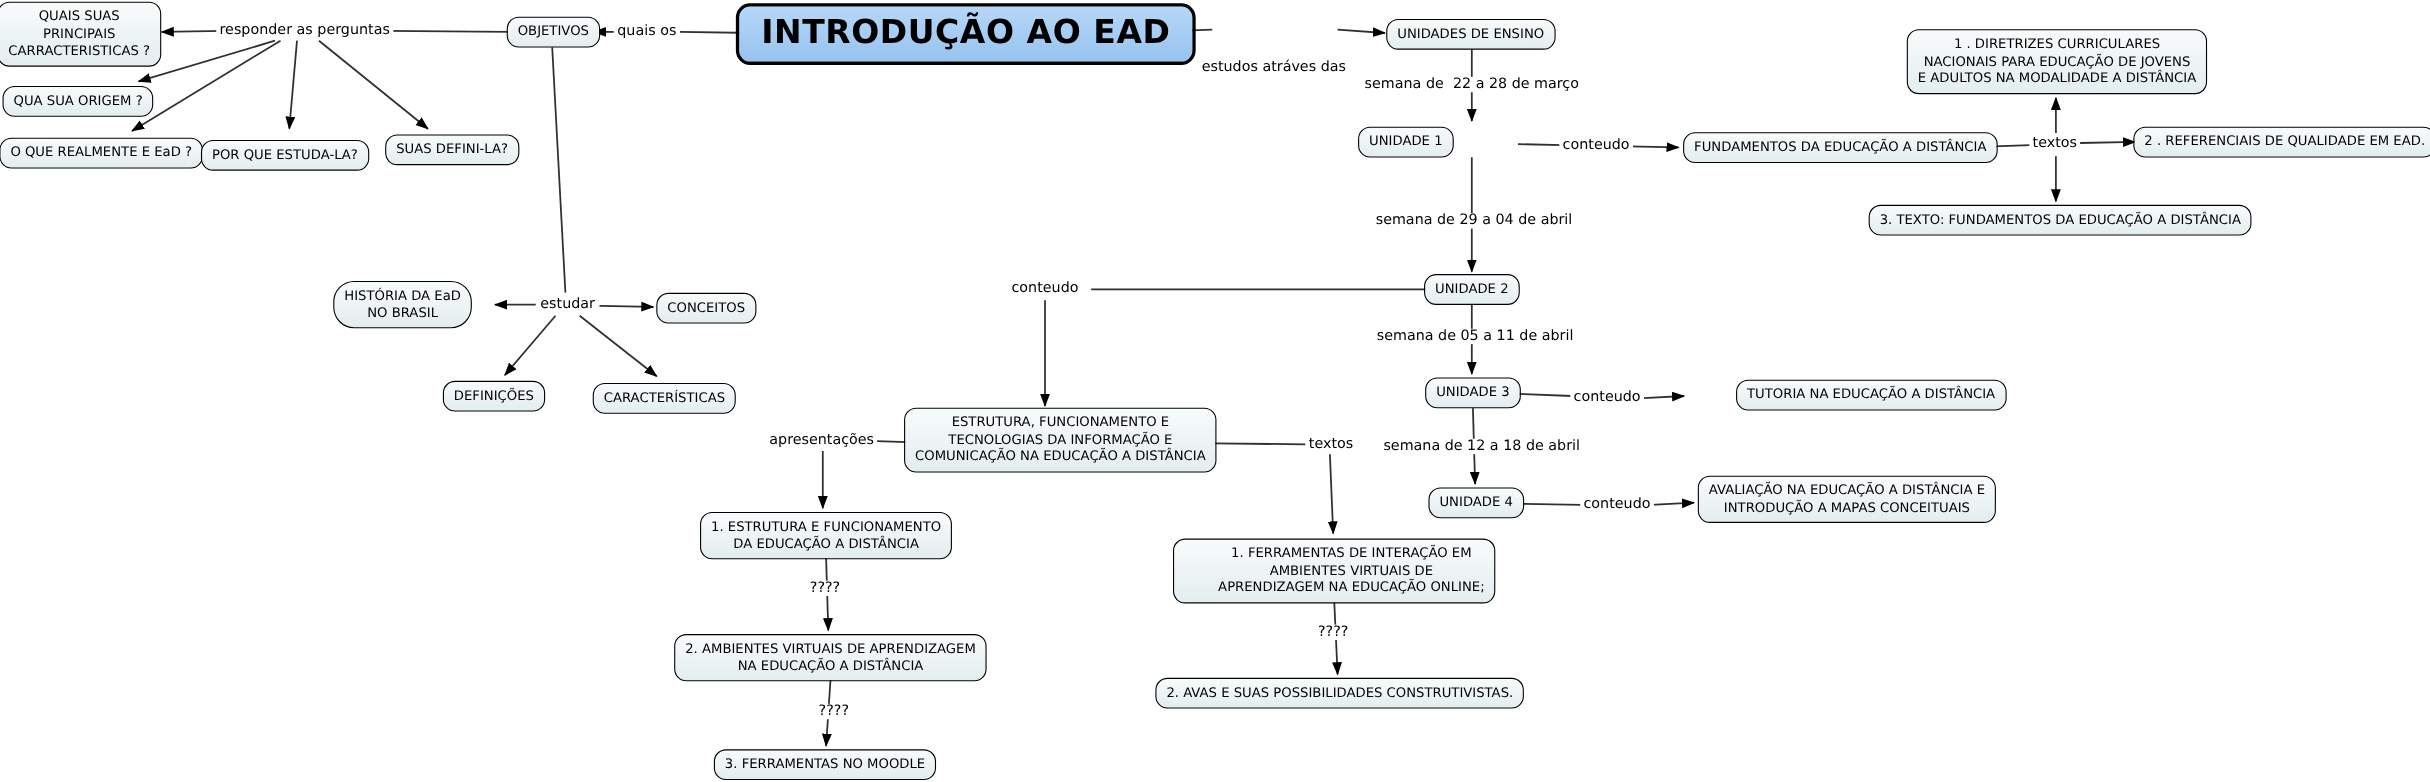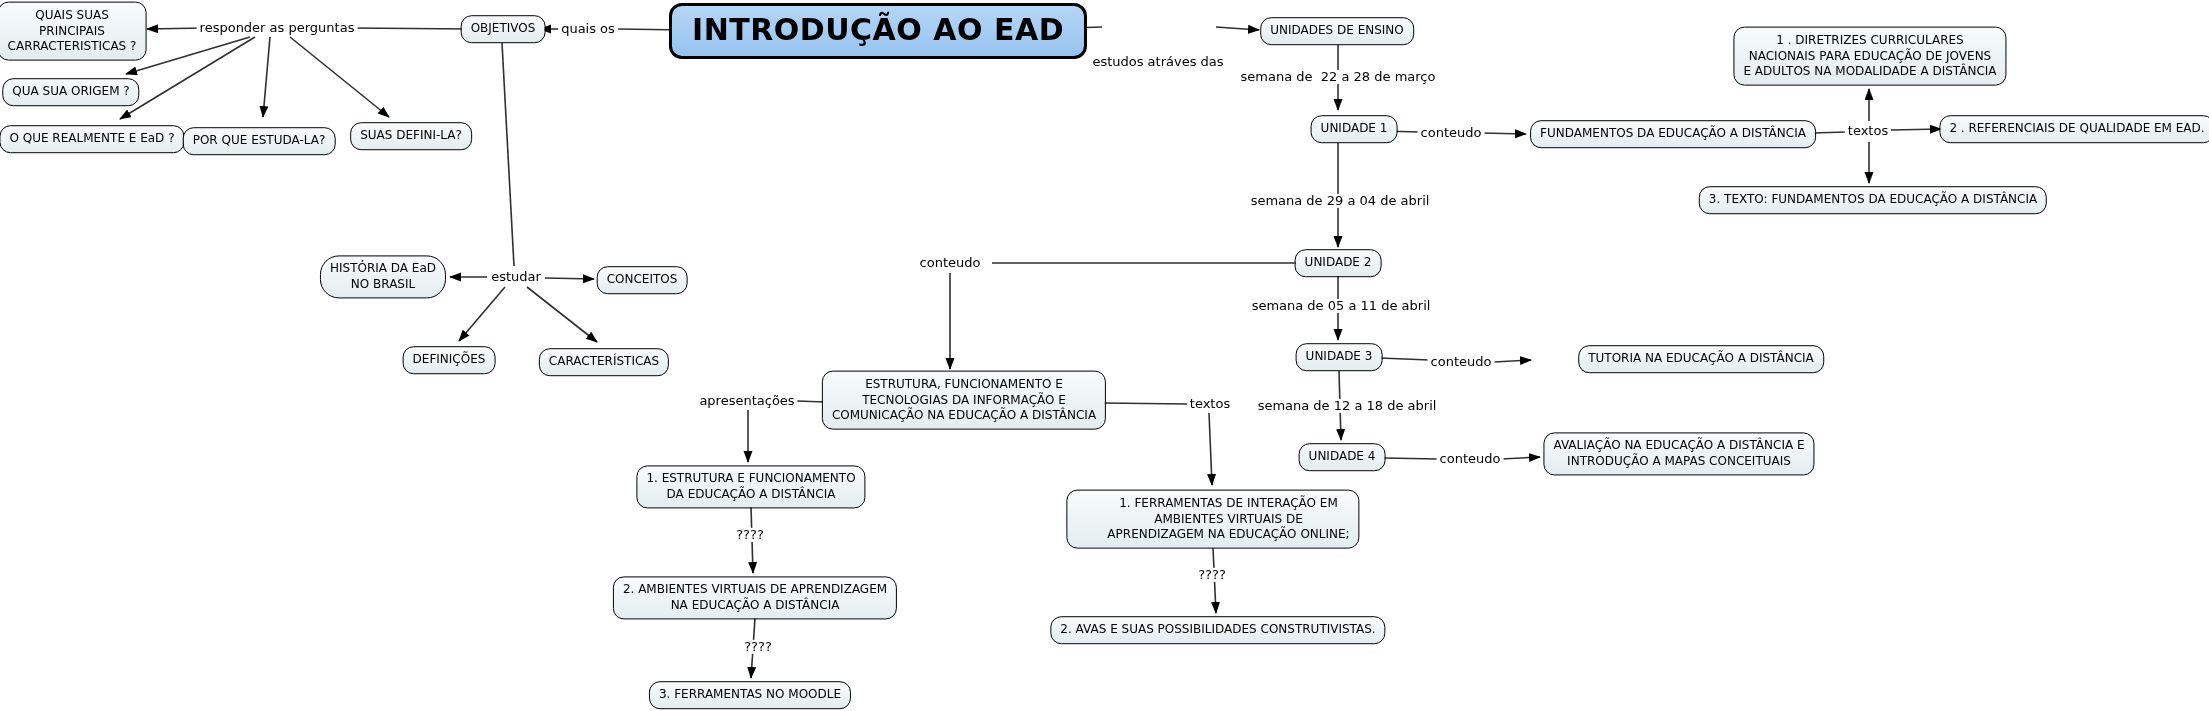--- a/index.html
+++ b/index.html
@@ -94,29 +94,29 @@
       <div class="cm-node cm-title" style="left: 878px; top: 31px;">INTRODUÇÃO AO EAD</div>
       <div class="cm-node" style="left: 72px; top: 31px;">QUAIS SUAS
 PRINCIPAIS
 CARRACTERISTICAS ?</div>
       <div class="cm-node" style="left: 71px; top: 92px;">QUA SUA ORIGEM ?</div>
       <div class="cm-node" style="left: 92px; top: 139px;">O QUE REALMENTE E EaD ?</div>
       <div class="cm-node" style="left: 259px; top: 141px;">POR QUE ESTUDA-LA?</div>
       <div class="cm-node" style="left: 411px; top: 136px;">SUAS DEFINI-LA?</div>
       <div class="cm-node" style="left: 503px; top: 29px;">OBJETIVOS</div>
       <div class="cm-node" style="left: 1337px; top: 31px;">UNIDADES DE ENSINO</div>
-      <div class="cm-node" style="left: 1354px; top: 129px;">UNIDADE 1</div>
+      <div class="cm-node" style="left: 1278px; top: 129px;">UNIDADE 1</div>
       <div class="cm-node" style="left: 1673px; top: 134px;">FUNDAMENTOS DA EDUCAÇÃO A DISTÂNCIA</div>
       <div class="cm-node" style="left: 1870px; top: 56px;">1 . DIRETRIZES CURRICULARES
 NACIONAIS PARA EDUCAÇÃO DE JOVENS
 E ADULTOS NA MODALIDADE A DISTÂNCIA</div>
       <div class="cm-node" style="left: 2077px; top: 129px;">2 . REFERENCIAIS DE QUALIDADE EM EAD.</div>
       <div class="cm-node" style="left: 1873px; top: 200px;">3. TEXTO: FUNDAMENTOS DA EDUCAÇÃO A DISTÂNCIA</div>
       <div class="cm-node" style="left: 1338px; top: 263px;">UNIDADE 2</div>
-      <div class="cm-node" style="left: 383px; top: 277px; border-radius: 19px;">HISTÓRIA DA EaD
+      <div class="cm-node" style="left: 366px; top: 277px; border-radius: 19px;">HISTÓRIA DA EaD
 NO BRASIL</div>
       <div class="cm-node" style="left: 642px; top: 280px;">CONCEITOS</div>
       <div class="cm-node" style="left: 449px; top: 360px;">DEFINIÇÕES</div>
       <div class="cm-node" style="left: 604px; top: 362px;">CARACTERÍSTICAS</div>
       <div class="cm-node" style="left: 1339px; top: 357px;">UNIDADE 3</div>
       <div class="cm-node" style="left: 1657px; top: 359px; margin-left: 44px;">TUTORIA NA EDUCAÇÃO A DISTÂNCIA</div>
       <div class="cm-node" style="left: 1342px; top: 457px;">UNIDADE 4</div>
       <div class="cm-node" style="left: 1679px; top: 454px;">AVALIAÇÃO NA EDUCAÇÃO A DISTÂNCIA E
 INTRODUÇÃO A MAPAS CONCEITUAIS</div>
       <div class="cm-node" style="left: 964px; top: 400px;">ESTRUTURA, FUNCIONAMENTO E

